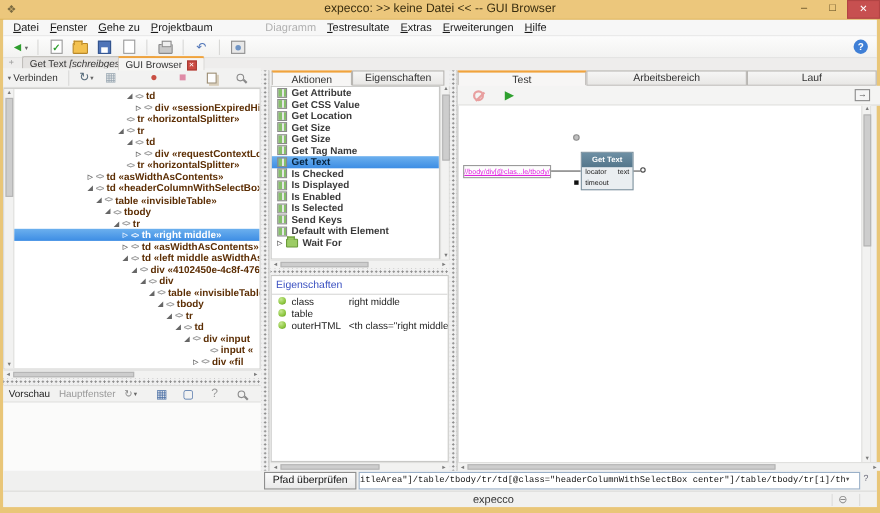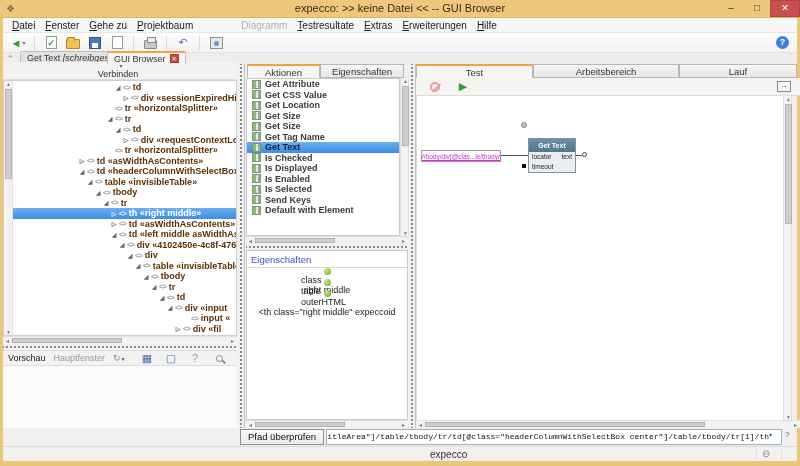--- a/index.html
+++ b/index.html
@@ -48,21 +48,21 @@
   .tabrow { position:absolute; left:0; top:53px; width:794px; height:11px; background:#eeedec; }
   .tab-nav { position:absolute; left:5px; top:-1px; font-size:8px; color:#9a9a9a; }
   .main-tab { position:absolute; top:-2px; height:13px; padding:0 6px; font-size:9px; line-height:13px; background:#e4e2e0; border:1px solid #c0beba; border-bottom:none; border-radius:2px 2px 0 0; color:#333; white-space:nowrap; }
   .main-tab .sub { font-style:italic; }
   .main-tab.active { background:#f6f5f3; border-top:2px solid #f0a33c; z-index:2; }
   .tab-close { display:inline-block; width:9px; height:9px; background:#cc4b42; border:1px solid #a83a32; color:#fff; font-size:6px; line-height:8px; text-align:center; margin-left:4px; vertical-align:1px; }
   
   .ptab { position:absolute; top:64px; height:14px; font-size:9.5px; text-align:center; line-height:13px; background:linear-gradient(#f6f6f5,#e8e7e5); border:1px solid #b8b6b2; color:#333; }
   .ptab.active { background:#f7f6f5; border-top:2px solid #f0a33c; border-bottom:1px solid #f7f6f5; z-index:2; }
   
-  .lp-toolbar { position:absolute; left:0; top:62px; width:234px; height:18px; background:#f2f2f1; border-bottom:1px solid #dddddb; display:flex; align-items:center; font-size:9px;flex-direction:column; }
+  .lp-toolbar { position:absolute; left:0; top:62px; width:234px; height:18px; background:#f2f2f1; border-bottom:1px solid #dddddb; display:flex; align-items:center; font-size:9px; }
   .lp-label { color:#333; margin-right:4px; }
   .tree-wrap { position:absolute; left:0; top:80px; width:234px; height:256px; background:#fff; border:1px solid #cfcfcd; overflow:hidden; }
   .vscroll { position:absolute; width:9px; background:#f2f2f1; border-right:1px solid #e0e0de; }
   .vscroll .arr { position:absolute; left:0; width:9px; font-size:5px; color:#7a7a7a; text-align:center; }
   .vthumb { position:absolute; left:1px; width:7px; background:#cdcdcd; border:1px solid #b4b4b4; }
   .hscroll { position:absolute; height:8px; background:#f2f2f1; border-top:1px solid #e0e0de; }
   .hscroll .arr { position:absolute; top:1px; font-size:5px; color:#7a7a7a; }
   .hthumb { position:absolute; top:1px; height:5px; background:#cdcdcd; border:1px solid #b4b4b4; }
   .dots-h { background-image:radial-gradient(circle,#8a8a8a 0.8px,transparent 1px); background-size:4px 4px; background-position:2px center; }
   .dots-v { background-image:radial-gradient(circle,#8a8a8a 0.8px,transparent 1px); background-size:4px 4px; background-position:center 2px; }
@@ -77,21 +77,21 @@
   
   .mid-list { position:absolute; left:243px; top:78px; width:154px; height:158px; background:#fff; border:1px solid #c8c8c6; overflow:hidden; }
   .action-row { height:10.5px; display:flex; align-items:center; padding-left:5px; font-size:9px; font-weight:bold; color:#3a3a3a; white-space:nowrap; }
   .action-row.sel { background:linear-gradient(#6cb0ee,#3d8de4); color:#06233f; }
   .a-ico { width:9px; height:9px; border:1px solid #8a8a8a; background:linear-gradient(90deg,#86c06a 0 3px,#e6e6e6 3px 5px,#86c06a 5px 7px,#e6e6e6 7px); margin-right:4px; flex:none; }
   .a-exp { width:8px; font-size:6px; color:#666; flex:none; }
   .a-folder { width:11px; height:8px; background:#9ccc65; border:1px solid #6a9a3a; border-radius:1px; position:relative; margin-right:4px; flex:none; }
   .a-folder::before { content:""; position:absolute; left:0; top:-3px; width:5px; height:2px; background:#9ccc65; border:1px solid #6a9a3a; border-bottom:none; }
   .props { position:absolute; left:243px; top:250px; width:162px; height:170px; background:#fff; border:1px solid #c8c8c6; overflow:hidden; }
   .props-header { color:#3a50c0; font-size:9.5px; padding:3px 0 2px 4px; border-bottom:1px solid #d8d8d6; }
-  .prop-row { height:11px; display:flex; align-items:center; font-size:9px; white-space:nowrap;flex-direction:column; }
+  .prop-row { height:11px; display:flex; align-items:center; font-size:9px; white-space:nowrap; }
   .p-dot { width:7px; height:7px; border-radius:50%; background:radial-gradient(circle at 35% 30%,#c6e890,#8cc63f 60%,#5a8a1a); margin:0 5px 0 6px; flex:none; }
   .p-name { width:52px; color:#222; flex:none; }
   .p-val { color:#222; }
   
   .vsplit { position:absolute; top:64px; width:6px; height:364px; }
   .hsplit { position:absolute; height:6px; }
   
   .rp-toolbar { position:absolute; left:413px; top:78px; width:384px; height:18px; background:#f4f4f3; border-bottom:1px solid #dcdcda; display:flex; align-items:center; padding-left:5px; }
   .rp-help { position:absolute; right:11px; top:100px; width:12px; height:12px; border-radius:50%; background:#3f7fd6; color:#fff; font-size:8px; font-weight:bold; text-align:center; line-height:12px; }
   .canvas { position:absolute; left:413px; top:96px; width:376px; height:324px; background:#fff; border-left:1px solid #d8d8d6; }
@@ -425,20 +425,25 @@
         <span>Is Selected</span>
       </div>
       <div class="action-row">
         <span class="a-ico"></span>
         <span>Send Keys</span>
       </div>
       <div class="action-row">
         <span class="a-ico"></span>
         <span>Default with Element</span>
       </div>
+      <div class="action-row">
+        <span class="a-exp">▷</span>
+        <span class="a-folder"></span>
+        <span>Wait For</span>
+      </div>
     </div>
   <div class="vscroll" style="left:397px;top:78px;height:158px;border-left:1px solid #e0e0de;">
     <span class="arr" style="top:0;">▲</span>
     <div class="vthumb" style="top:8px;height:60px;"></div>
     <span class="arr" style="bottom:0;">▼</span>
   </div>
   <div class="hscroll" style="left:243px;top:236px;width:162px;">
     <span class="arr" style="left:2px;">◄</span>
     <div class="hthumb" style="left:9px;width:80px;"></div>
     <span class="arr" style="right:2px;">►</span>

